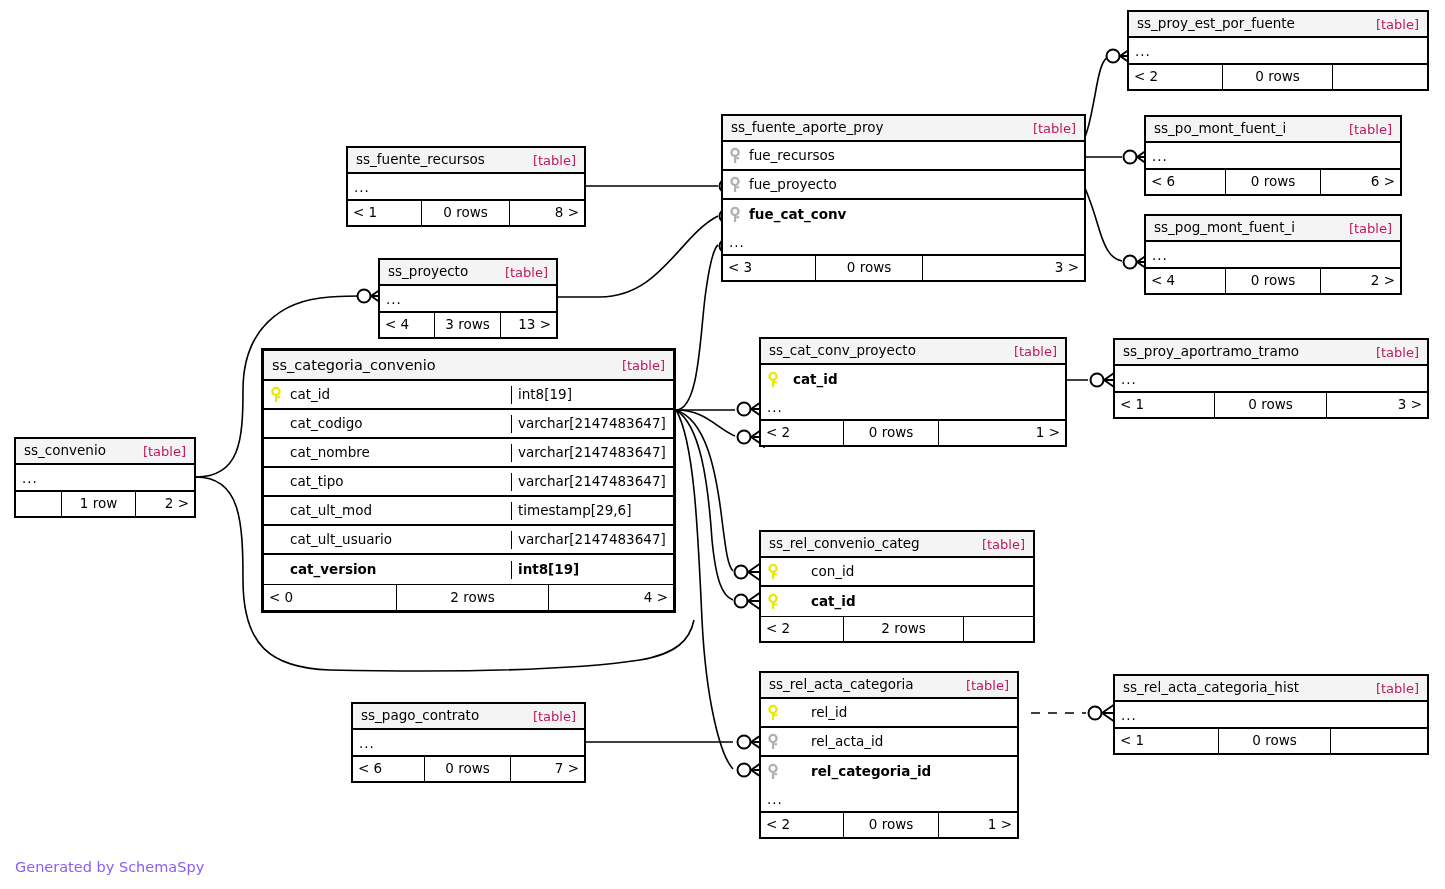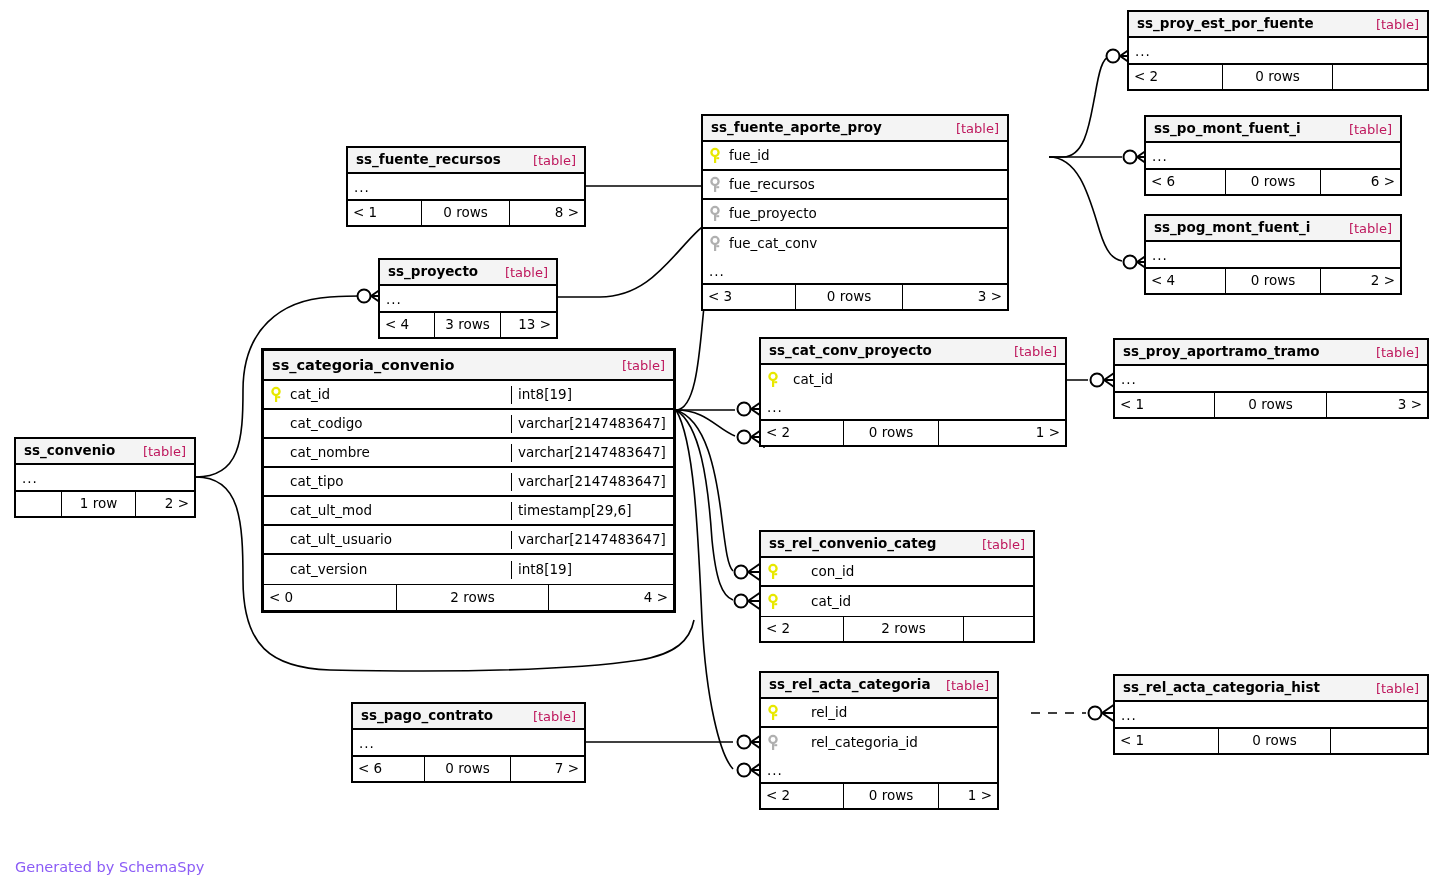--- a/index.html
+++ b/index.html
@@ -43,21 +43,21 @@
     display: flex;
     align-items: center;
     justify-content: space-between;
     box-sizing: border-box;
     background: #f4f4f4;
     border-bottom: 2px solid #000000;
     padding: 0 8px;
     height: 26px;
   }
   .tbl-title .tname {
-    font-weight: bold;
+    font-weight: normal;
     font-size: 13.5px;
     white-space: nowrap;
   }
   .tbl-title .tkind {
     font-size: 13px;
     font-weight: normal;
     color: #be185d;
     padding-left: 14px;
     white-space: nowrap;
   }
@@ -70,20 +70,21 @@
     box-sizing: border-box;
     height: 29px;
     border-bottom: 1px solid #000000;
     background: #ffffff;
   }
   .col-row.thick {
     border-bottom-width: 2px;
   }
   .col-row:last-child {
     border-bottom: none;
+    font-weight: bold;
   }
   .col-name {
     display: flex;
     align-items: center;
     box-sizing: border-box;
     flex: 1 1 auto;
     padding-left: 6px;
     white-space: nowrap;
     overflow: hidden;
   }
@@ -258,38 +259,26 @@
       <span class="tkind">[table]</span>
     </div>
     <div class="ellipsis-row">...</div>
     <div class="tbl-footer">
       <div class="foot-cell foot-left" style="width:80px">&lt; 4</div>
       <div class="foot-cell foot-mid" style="width:95px">0 rows</div>
       <div class="foot-cell foot-right" style="flex:1">2 &gt;</div>
     </div>
   </div>
 
-  <div class="table-node" style="left:701px; top:114px; width:308px;">
+  <div class="table-node" style="left:721px; top:114px; width:365px;">
     <div class="tbl-title">
       <span class="tname">ss_fuente_aporte_proy</span>
       <span class="tkind">[table]</span>
     </div>
     <div class="tbl-rows">
-      <div class="col-row thick">
-        <span class="col-name">
-          <span class="keyicon">
-            <svg width="16" height="18" viewBox="0 0 16 18">
-                <circle cx="6" cy="5.5" r="3.6" fill="none" stroke="#e8e800" stroke-width="2.3"></circle>
-                <rect x="5" y="8" width="2.2" height="8" fill="#e8e800"></rect>
-                <rect x="7.2" y="10.2" width="3" height="2" fill="#e8e800"></rect>
-              </svg>
-          </span>
-          <span class="col-label">fue_id</span>
-        </span>
-      </div>
       <div class="col-row thick">
         <span class="col-name">
           <span class="keyicon">
             <svg width="16" height="18" viewBox="0 0 16 18">
                 <circle cx="6" cy="5.5" r="3.6" fill="none" stroke="#b0b0b0" stroke-width="2.3"></circle>
                 <rect x="5" y="8" width="2.2" height="8" fill="#b0b0b0"></rect>
                 <rect x="7.2" y="10.2" width="3" height="2" fill="#b0b0b0"></rect>
               </svg>
           </span>
           <span class="col-label">fue_recursos</span>
@@ -507,21 +496,21 @@
         </span>
       </div>
     </div>
     <div class="tbl-footer">
       <div class="foot-cell foot-left" style="width:83px">&lt; 2</div>
       <div class="foot-cell foot-mid" style="width:120px">2 rows</div>
       <div class="foot-cell foot-right" style="flex:1"></div>
     </div>
   </div>
 
-  <div class="table-node" style="left:759px; top:671px; width:240px;">
+  <div class="table-node" style="left:759px; top:671px; width:260px;">
     <div class="tbl-title">
       <span class="tname">ss_rel_acta_categoria</span>
       <span class="tkind">[table]</span>
     </div>
     <div class="tbl-rows">
       <div class="col-row thick">
         <span class="col-name">
           <span class="keyicon">
             <svg width="16" height="18" viewBox="0 0 16 18">
                 <circle cx="6" cy="5.5" r="3.6" fill="none" stroke="#e8e800" stroke-width="2.3"></circle>
@@ -534,20 +523,32 @@
       </div>
       <div class="col-row thick">
         <span class="col-name">
           <span class="keyicon">
             <svg width="16" height="18" viewBox="0 0 16 18">
                 <circle cx="6" cy="5.5" r="3.6" fill="none" stroke="#b0b0b0" stroke-width="2.3"></circle>
                 <rect x="5" y="8" width="2.2" height="8" fill="#b0b0b0"></rect>
                 <rect x="7.2" y="10.2" width="3" height="2" fill="#b0b0b0"></rect>
               </svg>
           </span>
+          <span class="col-label indent">rel_acta_id</span>
+        </span>
+      </div>
+      <div class="col-row thick">
+        <span class="col-name">
+          <span class="keyicon">
+            <svg width="16" height="18" viewBox="0 0 16 18">
+                <circle cx="6" cy="5.5" r="3.6" fill="none" stroke="#b0b0b0" stroke-width="2.3"></circle>
+                <rect x="5" y="8" width="2.2" height="8" fill="#b0b0b0"></rect>
+                <rect x="7.2" y="10.2" width="3" height="2" fill="#b0b0b0"></rect>
+              </svg>
+          </span>
           <span class="col-label indent">rel_categoria_id</span>
         </span>
       </div>
     </div>
     <div class="ellipsis-row">...</div>
     <div class="tbl-footer">
       <div class="foot-cell foot-left" style="width:83px">&lt; 2</div>
       <div class="foot-cell foot-mid" style="width:95px">0 rows</div>
       <div class="foot-cell foot-right" style="flex:1">1 &gt;</div>
     </div>

